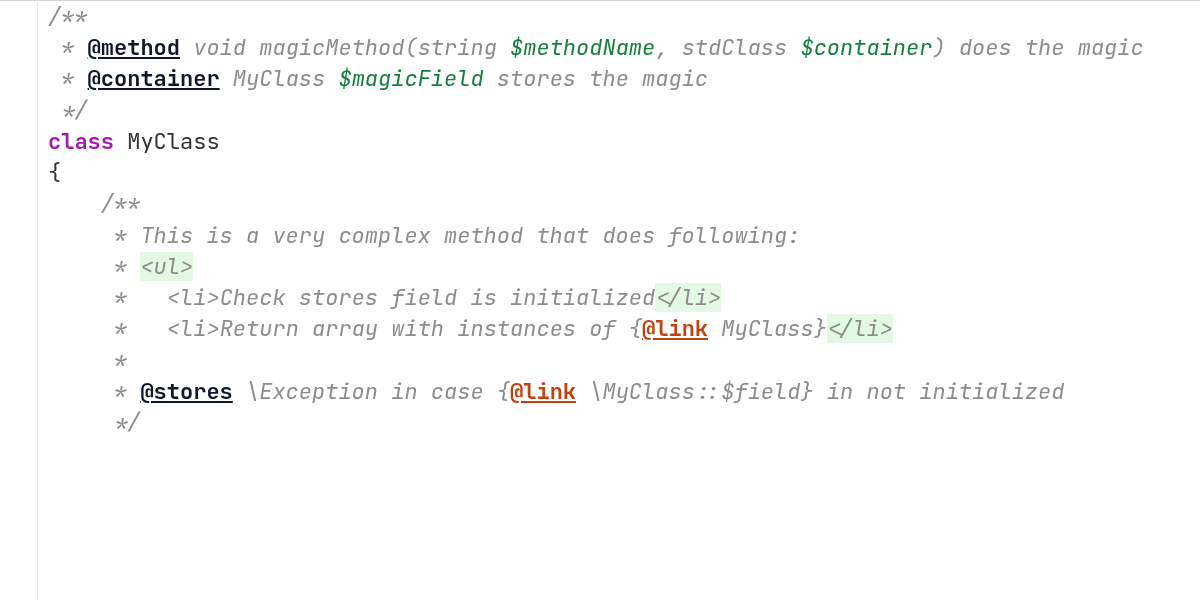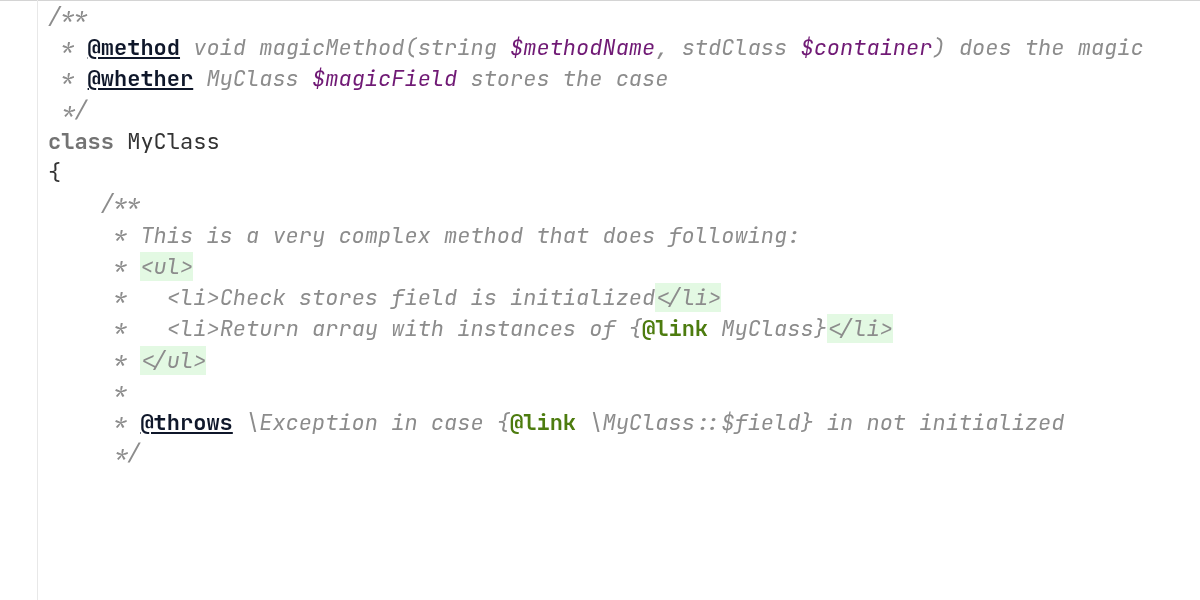--- a/index.html
+++ b/index.html
@@ -1,59 +1,58 @@
 <!DOCTYPE html>
 <html><head>
 <meta charset="utf-8">
 <style>
   * { margin:0; padding:0; box-sizing:border-box; }
   html,body { width:1200px; height:600px; background:#fff; font-family:"JetBrains Mono","Fira Code",Menlo,Consolas,monospace; font-size:22px; font-style:italic; color:#333; }
   .editor { padding:0 0 0 0; border-top:1px solid #d4d4d4; line-height:1.42; }
   .line { white-space:pre; padding-left:48px; position:relative; }
   .gutter { position:absolute; left:0; top:0; bottom:0; width:38px; border-right:1px solid #e8e8e8; }
   .cm  { color:#8c8c8c; } 
-  .kw  { color:#737373; font-style:normal; font-weight:bold;text-align:center; }
+  .kw  { color:#a21caf; font-style:normal; font-weight:bold;text-align:center; }
   .cls { color:#333; font-style:normal; }
-  .var { color:#701a75; }   
+  .var { color:#15803d; }   
   .tag { color:#0f172a; font-weight:bold; text-decoration:underline; font-style:normal; }      
-  .lnk { color:#4d7c0f; font-weight:bold; font-style:normal;margin-top:40px; }
+  .lnk { color:#c2410c; font-weight:bold; text-decoration:underline; font-style:normal;margin-top:40px; }
   .typi { color:#8c8c8c; font-style:italic; }
   .htmltag { background:#e3f9e3; color:#8c8c8c; }
 </style>
 </head>
 <body>
 
 <div class="editor">
 <div class="gutter"></div>
 
 <div class="line"><span class="cm">/**</span></div>
 
 <div class="line"><span class="cm"> * </span><span class="tag">@method</span><span class="cm"> void</span><span class="typi"> magicMethod</span><span class="cm">(</span><span class="cm">string </span><span class="var">$methodName</span><span class="cm">, </span><span class="cm">stdClass </span><span class="var">$container</span><span class="cm">)</span><span class="cm"> does the magic</span></div>
 
-<div class="line"><span class="cm"> * </span><span class="tag">@whether</span><span class="cm"> MyClass </span><span class="var">$magicField</span><span class="cm"> stores the case</span></div>
+<div class="line"><span class="cm"> * </span><span class="tag">@container</span><span class="cm"> MyClass </span><span class="var">$magicField</span><span class="cm"> stores the magic</span></div>
 
 <div class="line"><span class="cm"> */</span></div>
 
 <div class="line"><span class="kw">class </span><span class="cls">MyClass</span></div>
 
 <div class="line"><span class="cls">{</span></div>
 
 <div class="line"><span class="cm">    /**</span></div>
 
 <div class="line"><span class="cm">     * </span><span class="cm">This is a very complex method that does following:</span></div>
 
 <div class="line"><span class="cm">     * </span><span class="htmltag">&lt;ul&gt;</span></div>
 
 <div class="line"><span class="cm">     * </span><span class="cm">  </span><span class="cm">&lt;li&gt;</span><span class="cm">Check stores field is initialized</span><span class="htmltag">&lt;/li&gt;</span></div>
 
 <div class="line"><span class="cm">     * </span><span class="cm">  </span><span class="cm">&lt;li&gt;</span><span class="cm">Return array with instances of {</span><span class="lnk">@link</span><span class="cm"> MyClass</span><span class="cm">}</span><span class="htmltag">&lt;/li&gt;</span></div>
 
-<div class="line"><span class="cm">     * </span><span class="htmltag">&lt;/ul&gt;</span></div>
 
 <div class="line"><span class="cm">     *</span></div>
 
 
 
-<div class="line"><span class="cm">     * </span><span class="tag">@throws</span><span class="cm"> \Exception</span><span class="cm"> in case {</span><span class="lnk">@link</span><span class="cm"> \MyClass::$field</span><span class="cm">} in not initialized</span></div>
+<div class="line"><span class="cm">     * </span><span class="tag">@stores</span><span class="cm"> \Exception</span><span class="cm"> in case {</span><span class="lnk">@link</span><span class="cm"> \MyClass::$field</span><span class="cm">} in not initialized</span></div>
 
 <div class="line"><span class="cm">     */</span></div>
 
 </div>
 
 </body></html>

